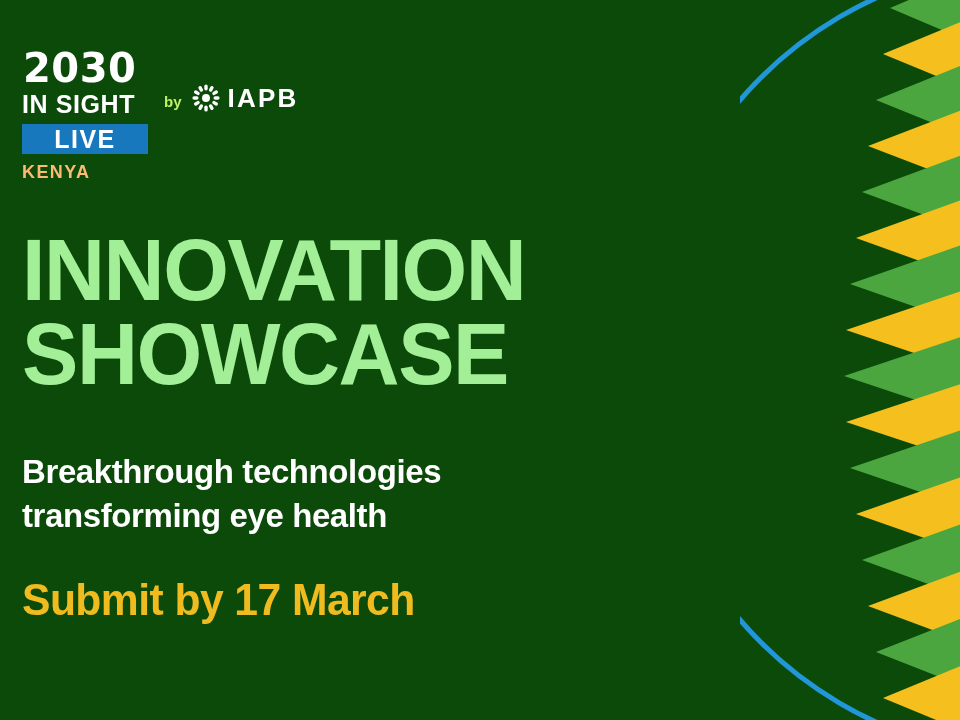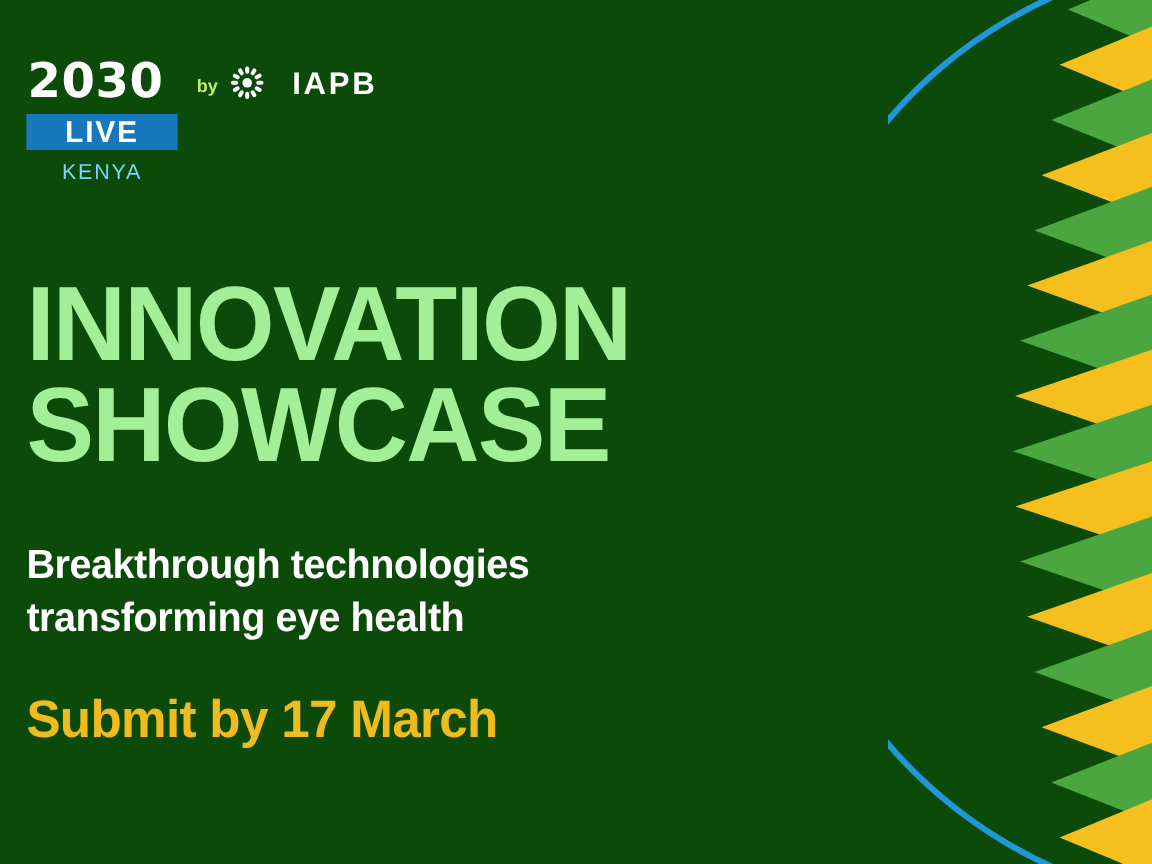--- a/index.html
+++ b/index.html
@@ -66,21 +66,20 @@
   .logo-by {
     color: #bef264;
     font-size: 15px;
     font-weight: 700;
     margin: 0 9px 7px 14px;
   }
   .iapb-group {
     display: flex;
     align-items: center;
     margin-bottom: 4px;
-    gap: 16px;
   }
   .iapb-mark {
     width: 30px;
     height: 30px;
     margin-right: 7px;
     display: block;
   }
   .iapb-word {
     color: #ffffff;
     font-size: 26px;
@@ -100,24 +99,24 @@
   }
   .live-badge span {
     color: #ffffff;
     font-size: 25px;
     font-weight: 700;
     letter-spacing: 1.5px;
     line-height: 1;
   }
   .kenya {
     width: 126px;
-    text-align: center;
-    color: #7dd3fc;
+    text-align: left;
+    color: #fdba74;
     font-size: 18px;
-    font-weight: 400;
+    font-weight: 700;
     letter-spacing: 1.4px;
     margin-top: 8px;
   }
 
   
   .headline {
     position: absolute;
     left: 22px;
     top: 228px;
     color: #A2EF98;
@@ -198,20 +197,21 @@
                L 220,-60 Z" fill="#0B4A09"></path>
 
       <path d="M 222,-30 A 398 398 0 0 0 222,750" fill="none" stroke="#2196D8" stroke-width="5"></path>
     </g>
   </svg>
 
   <div class="logo-lockup">
     <div class="logo-row">
       <div class="logo-left">
         <div class="logo-2030">2030</div>
+        <div class="logo-insight">IN SIGHT</div>
       </div>
       <div class="logo-by">by</div>
       <div class="iapb-group">
         <svg class="iapb-mark" viewBox="0 0 64 64" aria-hidden="true">
           <g fill="#ffffff">
             <g transform="translate(32,32)">
               <g>
                   <rect x="-3.6" y="-29" width="7.2" height="13" rx="3.6"></rect>
                 </g>
               <g transform="rotate(30)">

